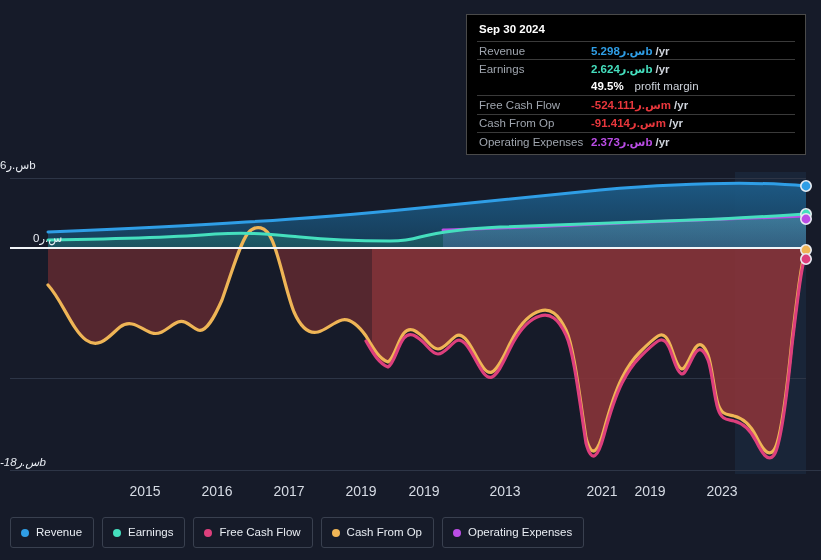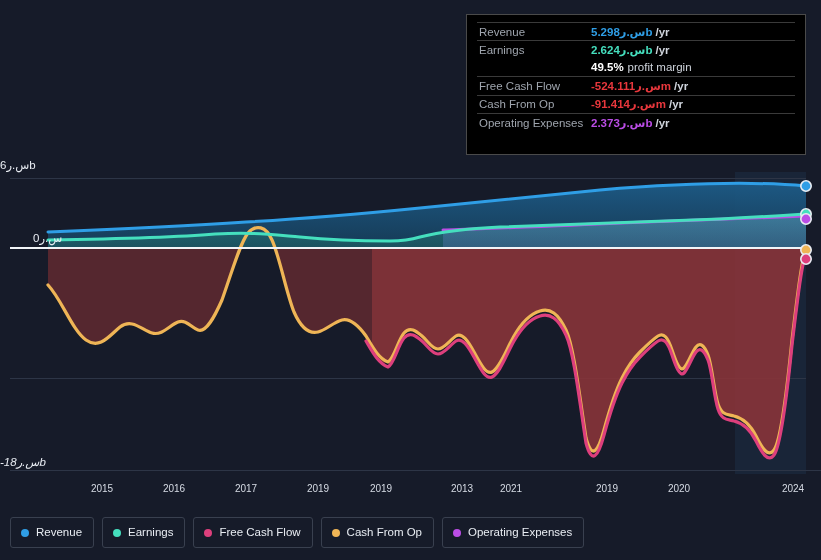--- a/index.html
+++ b/index.html
@@ -18,42 +18,42 @@
   .ylab{
     position:absolute;color:#e9edf3;font-size:11.5px;white-space:nowrap;
     letter-spacing:.1px;
   }
   #ylab-top{left:0;width:62px;top:158px;}
   #ylab-zero{left:0;width:40px;top:231px;padding-left:33px;}
   #ylab-bot{left:0;width:70px;top:455px;font-style:italic;}
 
   
   .xlab{
-    position:absolute;top:483px;color:#d6dbe4;font-size:10px;
-    transform:translateX(-50%);white-space:nowrap;
+    position:absolute;top:483px;color:#d6dbe4;font-size:14px;
+    transform:translateX(-50%);white-space:nowrap;margin-left:43px;
   }
 
   
   #tooltip{
     position:absolute;left:466px;top:14px;width:340px;height:141px;
     background:#000;border:1px solid #4a4a4a;box-sizing:border-box;
     padding:7px 10px 0 10px;
   }
   #tt-date{color:#fff;font-size:11.5px;font-weight:bold;padding:1px 0 6px 2px;}
   .tt-row{
     display:flex;align-items:center;height:17.4px;
     border-top:1px solid #3a3a3a;font-size:11.5px;white-space:nowrap;
   }
   .tt-row.noline{border-top:none;}
   .tt-key{width:112px;color:#9fa5ae;padding-left:2px;flex:none;}
   .tt-val{display:flex;align-items:center;}
   .tt-num{font-weight:bold;}
   .tt-unit{color:#cfd4dc;font-weight:bold;margin-left:3px;}
   .tt-margin-pct{color:#fff;font-weight:bold;}
-  .tt-margin-txt{color:#cfd4dc;margin-left:4px;}
+  .tt-margin-txt{color:#cfd4dc;margin-left:11px;}
   .c-rev{color:#2f9ee6;}
   .c-earn{color:#45dfbe;}
   .c-neg{color:#e8373c;}
   .c-opex{color:#bb4de6;}
 
   
   #legend{
     position:absolute;left:10px;top:517px;display:flex;gap:8px;align-items:center;
   }
   .lg{
@@ -222,27 +222,28 @@
   <div class="ylab" id="ylab-zero">0س.ر</div>
   <div class="ylab" id="ylab-bot">-18س.رb</div>
 
   <div id="xaxis">
     <div class="xlab" style="left:102px">2015</div>
     <div class="xlab" style="left:174px">2016</div>
     <div class="xlab" style="left:246px">2017</div>
     <div class="xlab" style="left:318px">2019</div>
     <div class="xlab" style="left:381px">2019</div>
     <div class="xlab" style="left:462px">2013</div>
-    <div class="xlab" style="left:511px">2021</div>
+    <div class="xlab" style="left:559px">2021</div>
     <div class="xlab" style="left:607px">2019</div>
-    <div class="xlab" style="left:679px">2020</div>
+    <div class="xlab" style="left:679px">2023</div>
     <div class="xlab" style="left:793px">2024</div>
   </div>
 
   <div id="tooltip">
+    <div id="tt-date">Sep 30 2024</div>
 
     <div class="tt-row">
       <div class="tt-key">Revenue</div>
       <div class="tt-val">
         <span class="tt-num c-rev">5.298س.رb</span>
         <span class="tt-unit">/yr</span>
       </div>
     </div>
 
     <div class="tt-row">

